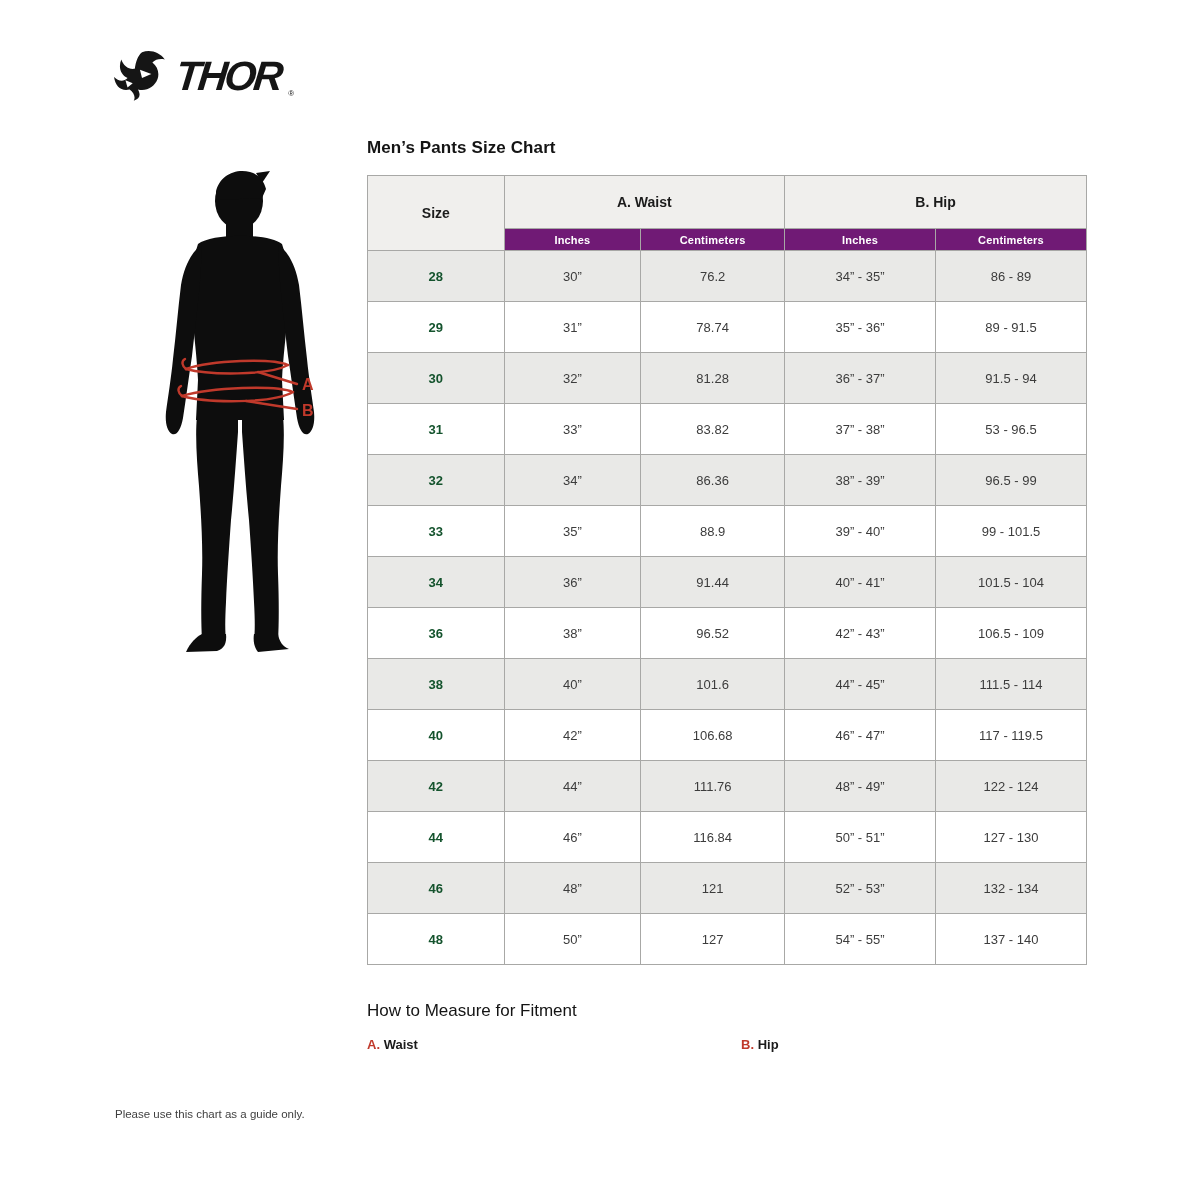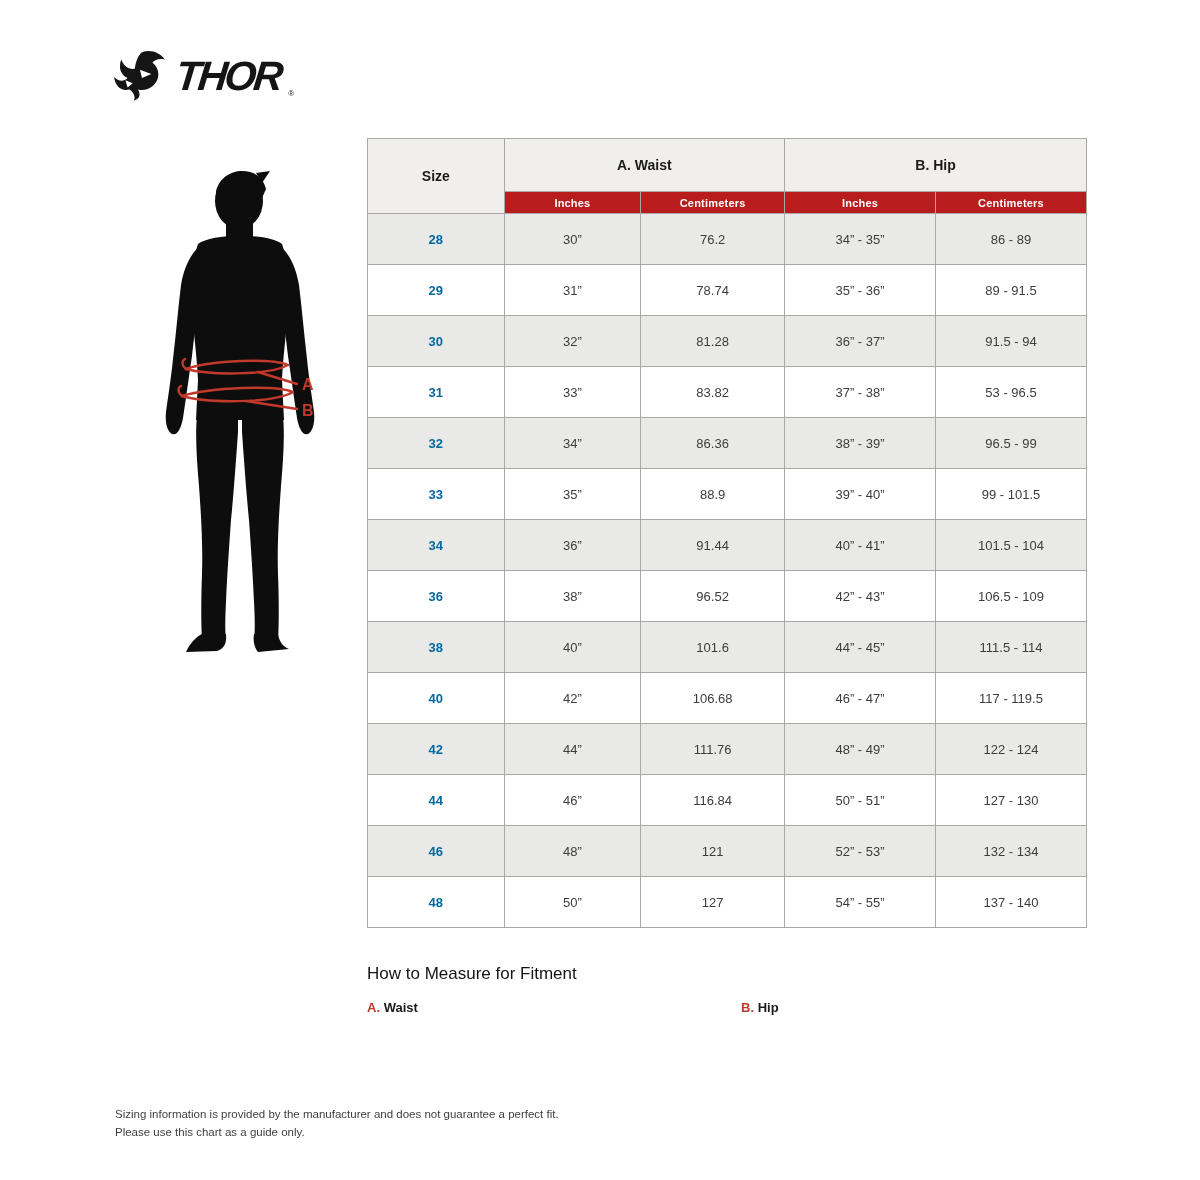--- a/index.html
+++ b/index.html
@@ -30,25 +30,25 @@
     width:720px; border-collapse:collapse; table-layout:fixed;
   }
   table.size-chart th, table.size-chart td {
     border:1px solid #a8a8a6; text-align:center; vertical-align:middle;
   }
   th.group {
     background:#f0efed; font-size:14px; font-weight:bold; color:#1b1b1b; height:53px;
   }
   th.size-head { background:#f0efed; font-size:14px; font-weight:bold; color:#1b1b1b; }
   th.sub {
-    background:#b91c1c; color:#ffffff; font-size:11px; font-weight:bold;
+    background:#701a75; color:#ffffff; font-size:11px; font-weight:bold;
     height:22px; letter-spacing:0.2px;
   }
   table.size-chart td { height:51px; font-size:13px; color:#3c3c3c; background:#ffffff; }
-  table.size-chart td.size-col { font-weight:bold; color:#0369a1; }
+  table.size-chart td.size-col { font-weight:bold; color:#14532d; }
   table.size-chart tr.alt td { background:#e9e9e7; }
 
   
   .measure { margin-top:36px; }
   .measure-title { font-size:17px; font-weight:normal; color:#141414; margin-bottom:16px; }
   .measure-grid { display:grid; grid-template-columns:374px 1fr; }
   .measure-head { font-size:13px; font-weight:bold; color:#1b1b1b; margin-bottom:5px; }
   .measure-head .letter { color:#c0392b; }
   .measure-text { font-size:12px; color:#595959; line-height:1.55; max-width:352px; }
 
@@ -102,20 +102,21 @@
       <path d="M36,228 C32,225 31,220 35,218"></path>
       <path d="M112,204 L151,216"></path>
       <path d="M100,233 L151,241"></path>
     </g>
     <text x="156" y="222" fill="#c0392b" font-family="Liberation Sans, sans-serif" font-size="16" font-weight="bold">A</text>
     <text x="156" y="248" fill="#c0392b" font-family="Liberation Sans, sans-serif" font-size="16" font-weight="bold">B</text>
   </svg>
 </div>
 
 <div class="main">
+  <div class="chart-title">Men’s Pants Size Chart</div>
 
   <table class="size-chart">
     <colgroup>
       <col style="width:19%">
         <col style="width:19%">
         <col style="width:20%">
         <col style="width:21%">
         <col style="width:21%">
     </colgroup>
     <thead>
@@ -260,15 +261,14 @@
         <div class="measure-head">
           <span class="letter">B.</span>
           <span>Hip</span>
         </div>
       </div>
     </div>
   </div>
 </div>
 
 <div class="footer">
-  <div>Sizing information is provided by the manufacturer and does not guarantee a perfect fit.</div>
   <div>Please use this chart as a guide only.</div>
 </div>
 
 </body></html>

